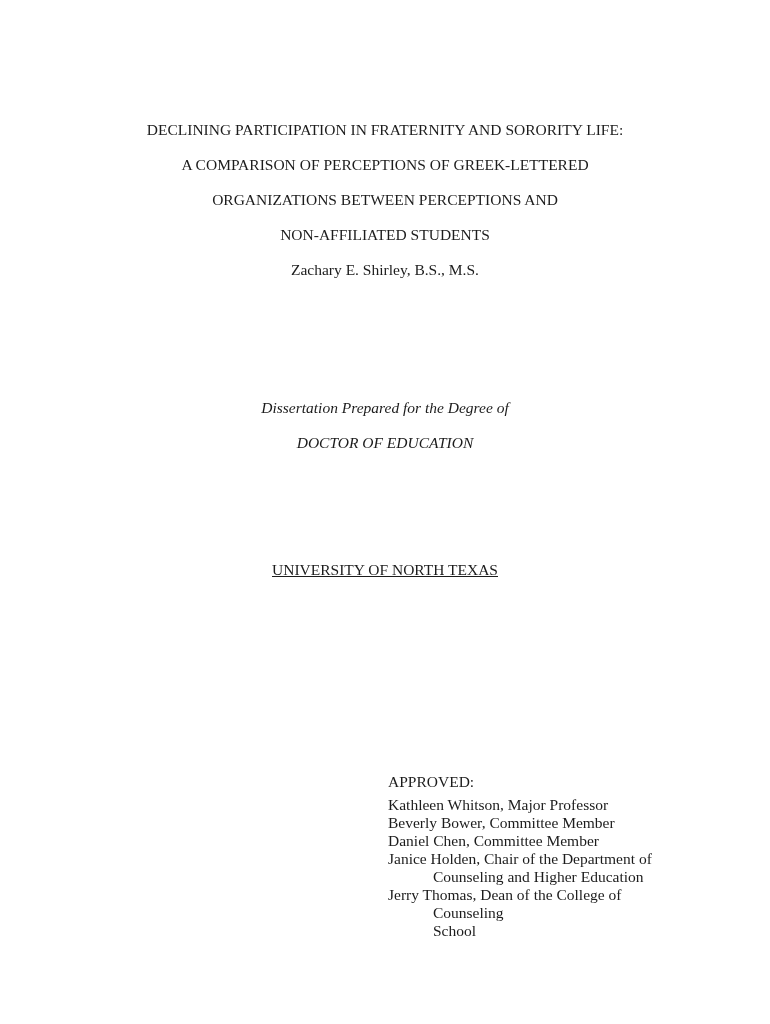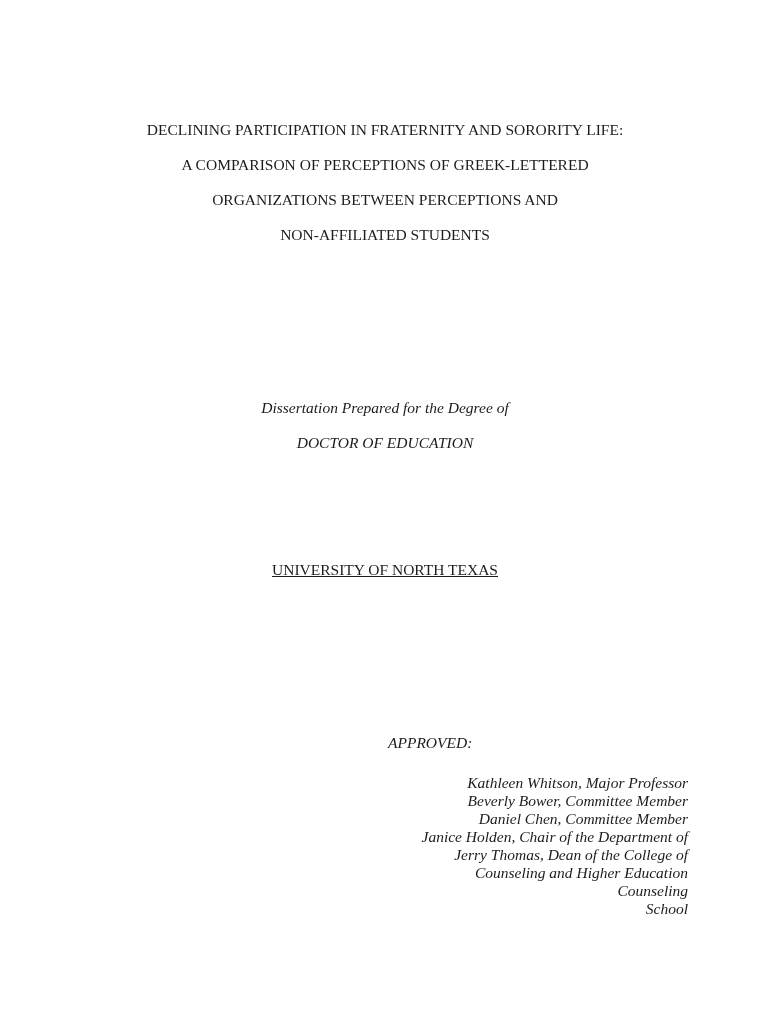--- a/index.html
+++ b/index.html
@@ -22,66 +22,64 @@
     left: 0;
     width: 100%;
     text-align: center;
     line-height: 35px;
   }
   .title-block { top: 112px; }
   .degree-block { top: 390px; font-style: italic; }
   .inst-block { top: 552px; text-decoration: underline; }
   .approved-block {
     position: absolute;
-    top: 729px;
+    top: 768px;
     left: 388px;
     width: 300px;
     text-align: left;
-    font-style: italic;
   }
   .approved-label {
     line-height: 28px;
   }
   .committee-list {
-    margin-top: 17px;
     line-height: 18px;
-    text-align: right;
   }
   .committee-line.indent {
     padding-left: 45px;
   }
 </style>
 </head>
 <body>
 
 <div class="page">
 
   <div class="centered-block title-block">
     <div class="line">DECLINING PARTICIPATION IN FRATERNITY AND SORORITY LIFE:</div>
     <div class="line">A COMPARISON OF PERCEPTIONS OF GREEK-LETTERED</div>
     <div class="line">ORGANIZATIONS BETWEEN PERCEPTIONS AND</div>
     <div class="line">NON-AFFILIATED STUDENTS</div>
+    <div class="line">Zachary E. Shirley, B.S., M.S.</div>
   </div>
 
   <div class="centered-block degree-block">
     <div class="line">Dissertation Prepared for the Degree of</div>
     <div class="line">DOCTOR OF EDUCATION</div>
   </div>
 
   <div class="centered-block inst-block">
     <div class="line">UNIVERSITY OF NORTH TEXAS</div>
   </div>
 
   <div class="approved-block">
     <div class="approved-label">APPROVED:</div>
     <div class="committee-list">
       <div class="committee-line">Kathleen Whitson, Major Professor</div>
       <div class="committee-line">Beverly Bower, Committee Member</div>
       <div class="committee-line">Daniel Chen, Committee Member</div>
       <div class="committee-line">Janice Holden, Chair of the Department of</div>
+      <div class="committee-line indent">Counseling and Higher Education</div>
       <div class="committee-line">Jerry Thomas, Dean of the College of</div>
-      <div class="committee-line indent">Counseling and Higher Education</div>
       <div class="committee-line indent">Counseling</div>
       <div class="committee-line indent">School</div>
     </div>
   </div>
 
 </div>
 
 </body></html>

